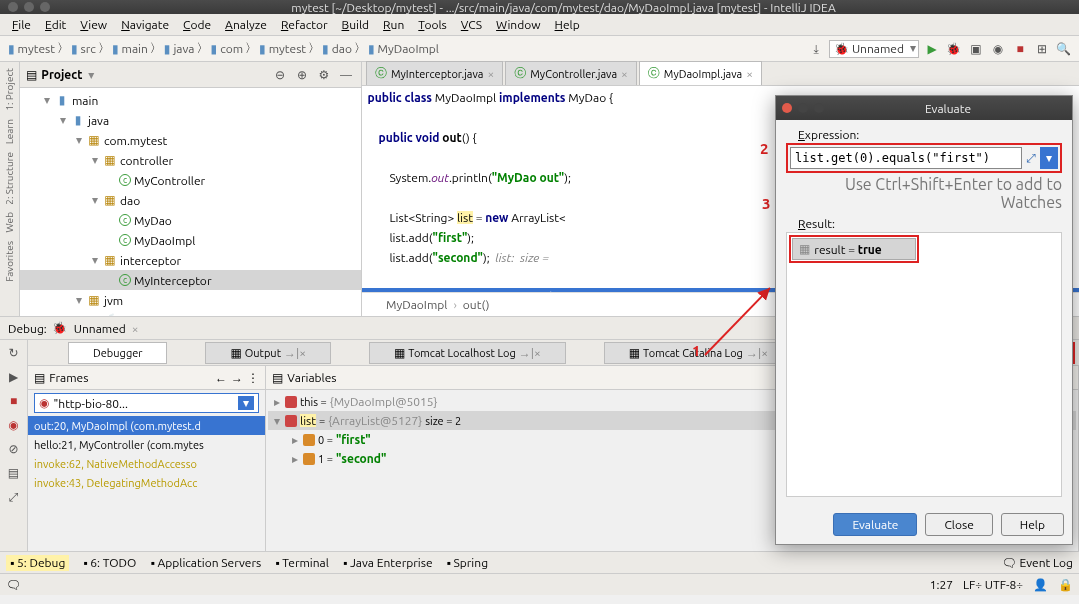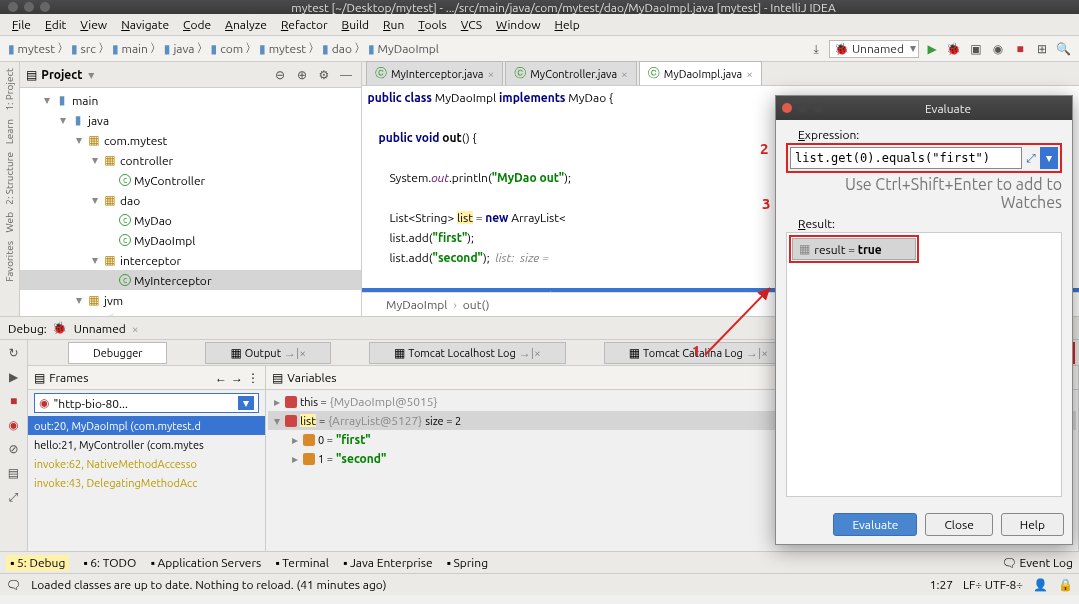--- a/index.html
+++ b/index.html
@@ -337,21 +337,20 @@
     <span>▪ Application Servers</span>
     <span>▪ Terminal</span>
     <span>▪ Java Enterprise</span>
     <span>▪ Spring</span>
     <div class="spacer"></div>
     <span>🗨 Event Log</span>
   </div>
 
 <div class="status-bar">
   <span>🗨</span>
-  <span>Loaded classes are up to date. Nothing to reload. (41 minutes ago)</span>
   <div class="spacer"></div>
   <span>1:27</span>
   <span>LF÷  UTF-8÷</span>
   <span>👤</span>
   <span>🔒</span>
 </div>
 
 <div class="evaluate">
   <div class="ev-title">
     <span class="d r"></span>

